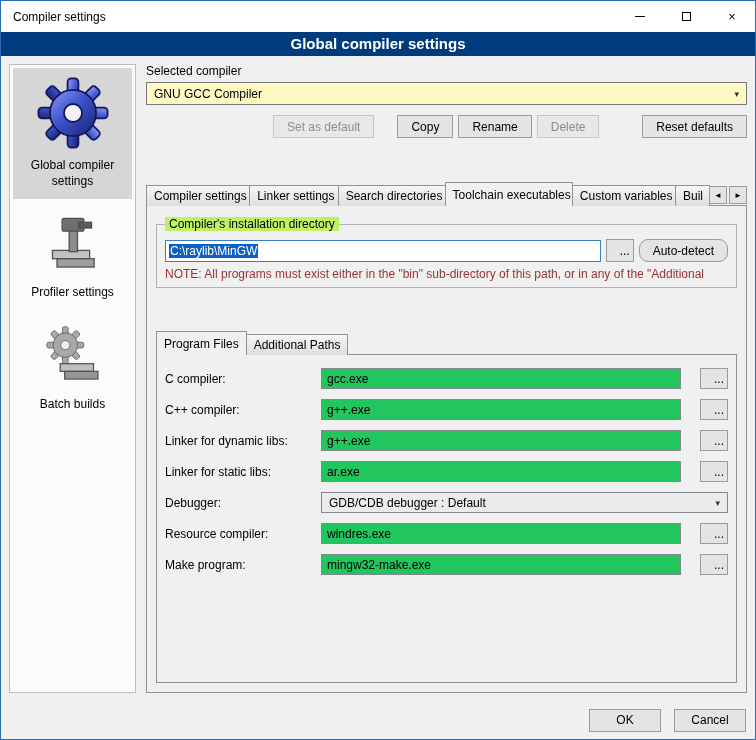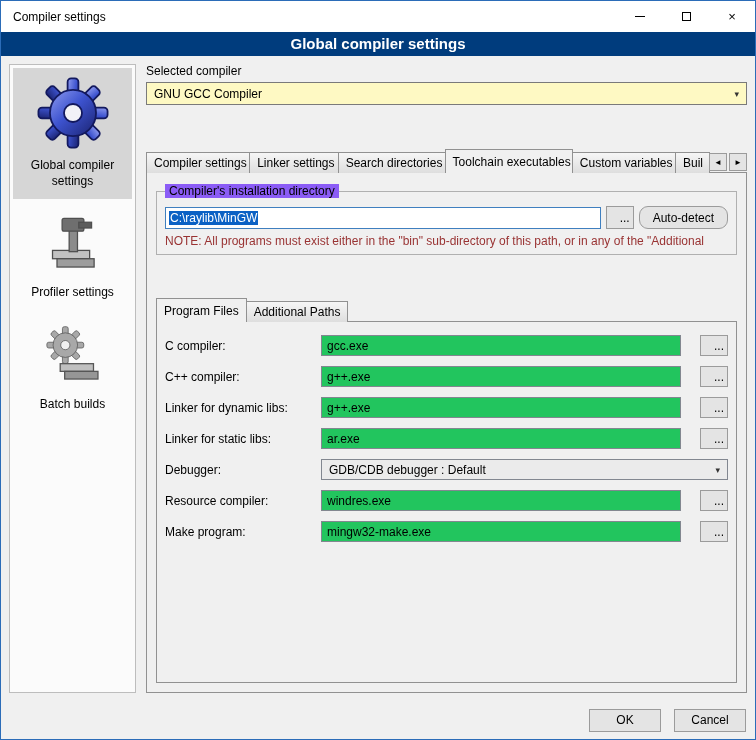--- a/index.html
+++ b/index.html
@@ -57,21 +57,21 @@
   .tab-arrows { margin-left: auto; display: flex; gap: 2px; padding-bottom: 2px; }
   .tab-arrow { width: 18px; height: 18px; border: 1px solid #9b9b9b; background: #e4e4e4;
                font-size: 8px; display: flex; align-items: center; justify-content: center; cursor: default; }
 
   
   .page { flex: 1; border: 1px solid #919191; margin-top: -1px; background: #f0f0f0;
           padding: 12px 9px 9px; display: flex; flex-direction: column; min-height: 0; }
 
   
   .groupbox { border: 1px solid #b0b0b0; position: relative; padding: 14px 8px 6px; margin-top: 6px; }
-  .groupbox-legend { position: absolute; top: -8px; left: 8px; background: #8b5cf6; padding: 0 4px; }
+  .groupbox-legend { position: absolute; top: -8px; left: 8px; background: #bef264; padding: 0 4px; }
   .dir-row { display: flex; align-items: center; gap: 5px; }
   .dir-input { flex: 1; height: 22px; border: 1px solid #3f7fbf; background: #fff;
                display: flex; align-items: center; padding: 0 3px; overflow: hidden; }
   .dir-input .sel { background: #0b61c4; color: #fff; padding: 0 1px; white-space: nowrap; }
   .browse-btn { width: 27px; height: 22px; padding: 0; }
   .autodetect-btn { height: 22px; padding: 0 11px; border-radius: 9px; }
   .note { color: #993333; margin-top: 5px; white-space: nowrap; overflow: hidden; }
 
   
   .subtabs { display: flex; align-items: flex-end; margin-top: 13px; position: relative; z-index: 2; }
@@ -174,20 +174,28 @@
 
     <div class="main">
 
       <div class="sec-label">Selected compiler</div>
 
       <div class="combo">
         <span class="val">GNU GCC Compiler</span>
         <span class="chev">▾</span>
       </div>
 
+      <div class="btn-row">
+        <span class="btn-spacer"></span>
+        <button class="win disabled gap-after" disabled="">Set as default</button>
+        <button class="win">Copy</button>
+        <button class="win">Rename</button>
+        <button class="win disabled" disabled="">Delete</button>
+        <button class="win reset-btn">Reset defaults</button>
+      </div>
 
       <div class="tabs">
         <div class="tab">Compiler settings</div>
         <div class="tab">Linker settings</div>
         <div class="tab">Search directories</div>
         <div class="tab active">Toolchain executables</div>
         <div class="tab">Custom variables</div>
         <div class="tab truncated">Buil</div>
         <div class="tab-arrows">
           <div class="tab-arrow">

